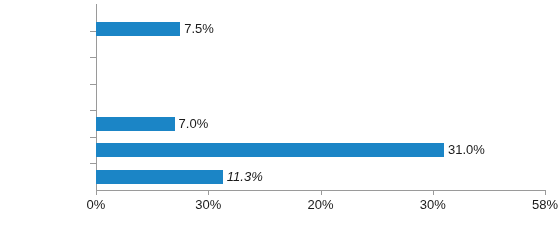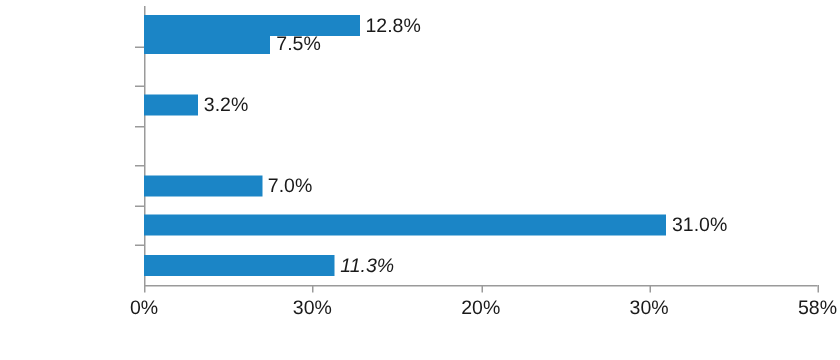--- a/index.html
+++ b/index.html
@@ -78,31 +78,23 @@
 </style>
 </head>
 <body>
 
 <div id="chart-root">
 
   <div class="y-axis-line"></div>
   <div class="x-axis-line"></div>
 
   <div class="plot-area" id="plot-area">
-      <div class="cat-row" style="top: 0px;">
-        <div class="bar" style="width: 143.68px; top: 6.28571px; background: rgb(27, 133, 198);"></div>
-        <div class="bar-value" style="left: 147.68px; top: 6.28571px;">12.8%</div>
-      </div>
       <div class="cat-row" style="top: 12px;">
         <div class="bar" style="width: 84.1875px; top: 6.28571px; background: rgb(27, 133, 198);"></div>
         <div class="bar-value" style="left: 88.1875px; top: 6.28571px;">7.5%</div>
-      </div>
-      <div class="cat-row" style="top: 53.1429px;">
-        <div class="bar" style="width: 35.92px; top: 6.28571px; background: rgb(27, 133, 198);"></div>
-        <div class="bar-value" style="left: 39.92px; top: 6.28571px;">3.2%</div>
       </div>
       <div class="cat-row" style="top: 106.286px;">
         <div class="bar" style="width: 78.575px; top: 6.28571px; background: rgb(27, 133, 198);"></div>
         <div class="bar-value" style="left: 82.575px; top: 6.28571px; text-align: right;">7.0%</div>
       </div>
       <div class="cat-row" style="top: 132.857px;">
         <div class="bar" style="width: 347.975px; top: 6.28571px; background: rgb(27, 133, 198);"></div>
         <div class="bar-value" style="left: 351.975px; top: 6.28571px;">31.0%</div>
       </div>
       <div class="cat-row" style="top: 159.429px;">

